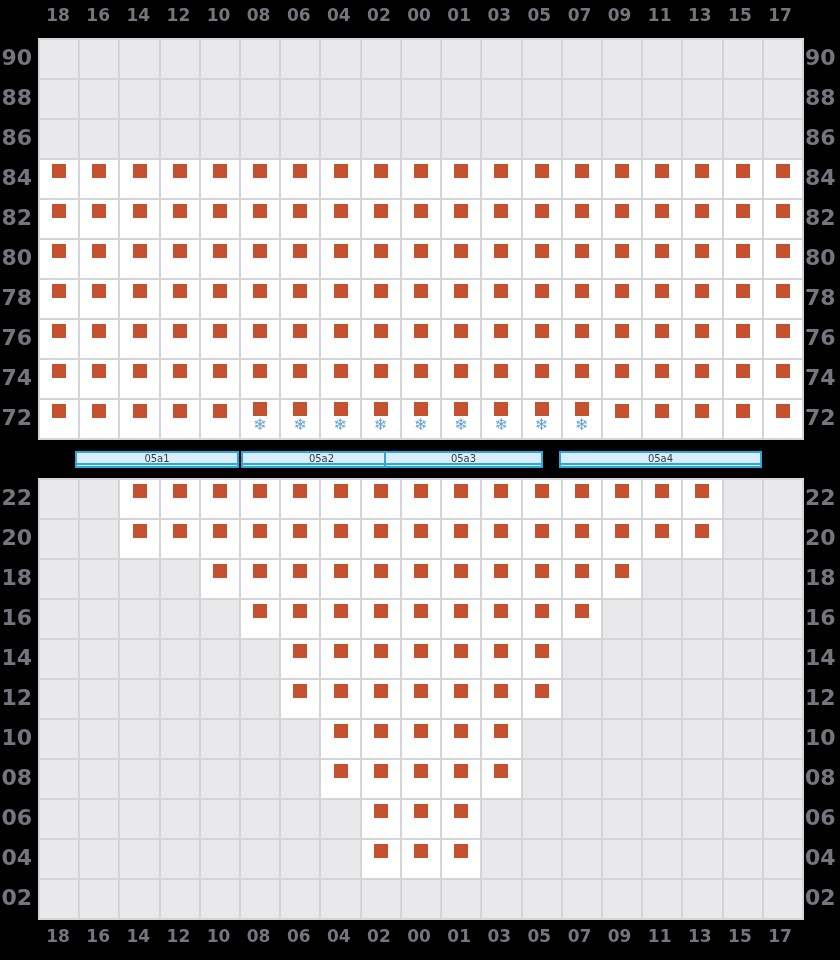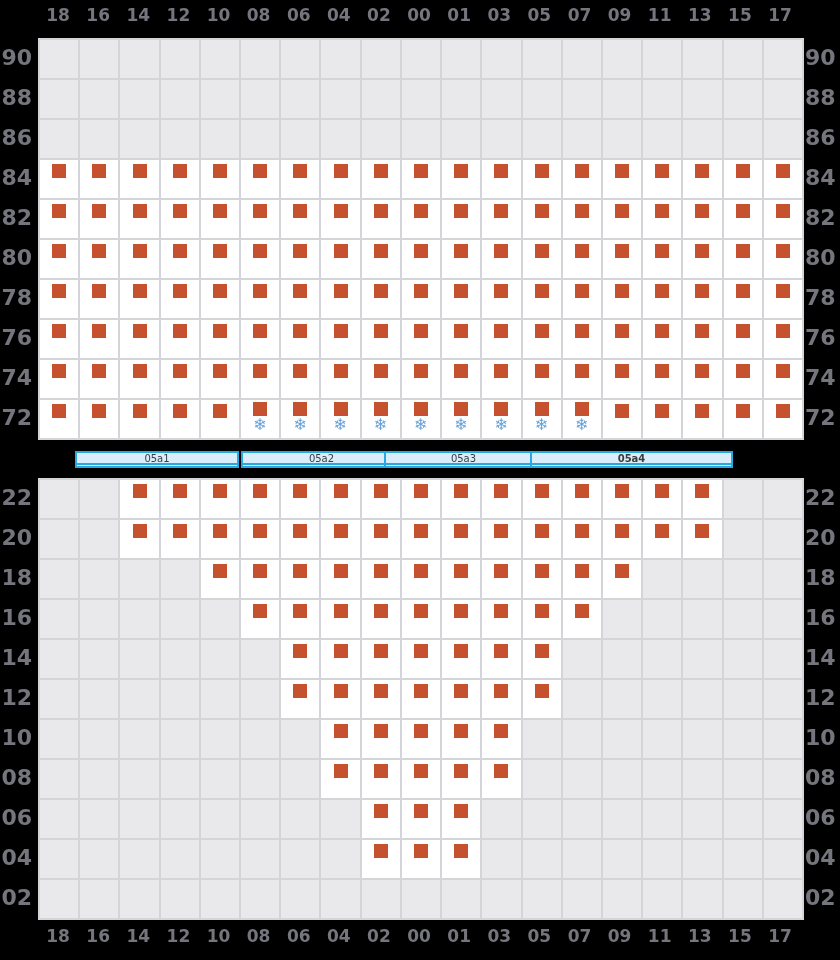--- a/index.html
+++ b/index.html
@@ -587,21 +587,21 @@
 <div id="section-bar">
     <div class="seg" style="left: 75px; width: 164px;">
       <div class="seg-label">05a1</div>
     </div>
     <div class="seg" style="left: 241px; width: 161px;">
       <div class="seg-label">05a2</div>
     </div>
     <div class="seg" style="left: 384px; width: 159px;">
       <div class="seg-label">05a3</div>
     </div>
-    <div class="seg" style="left: 530px; width: 203px; font-weight: bold;">
+    <div class="seg" style="left: 559px; width: 203px;">
       <div class="seg-label">05a4</div>
     </div>
   </div>
 
 <div id="lower-grid" class="grid" style="top:478px;height:440px;">
     <div class="cell gray"></div>
     <div class="cell gray"></div>
     <div class="cell white">
       <span class="marker"></span>
     </div>

